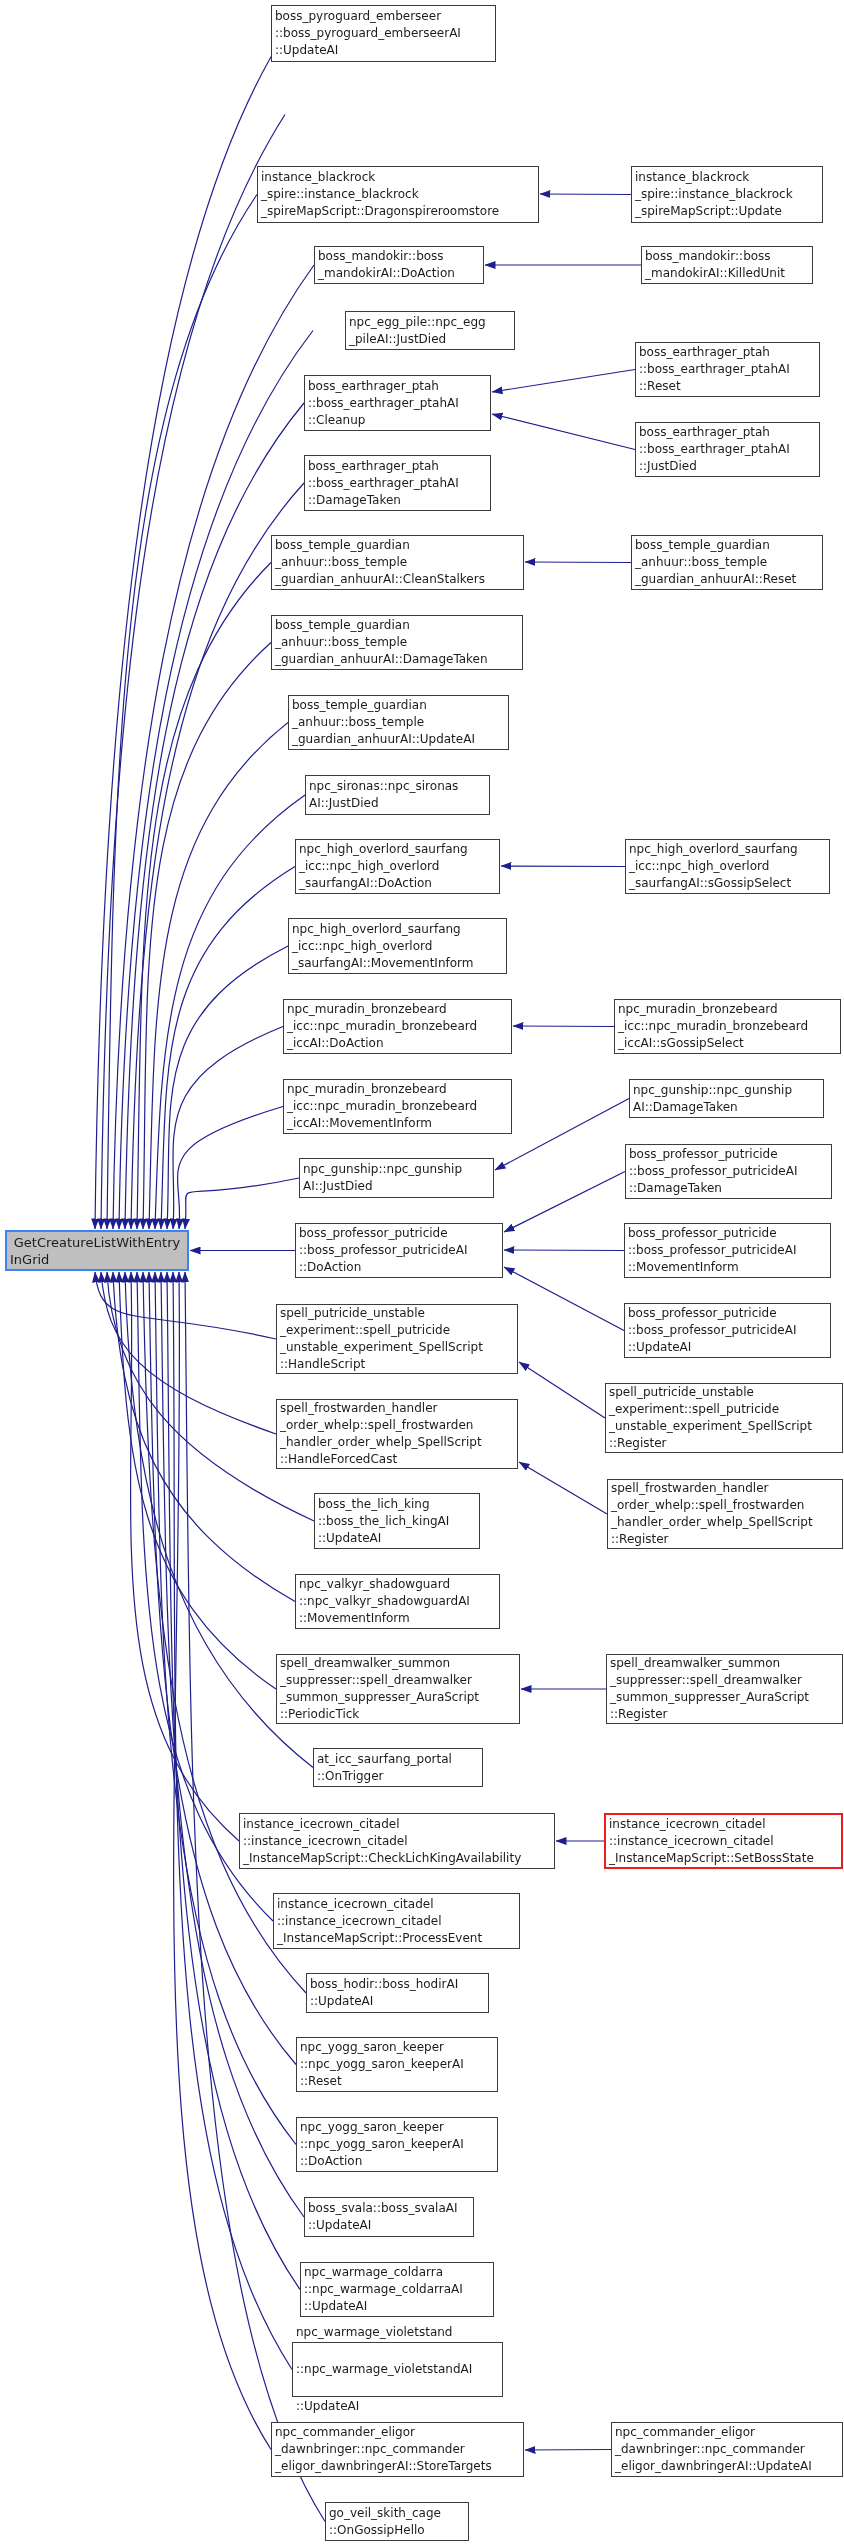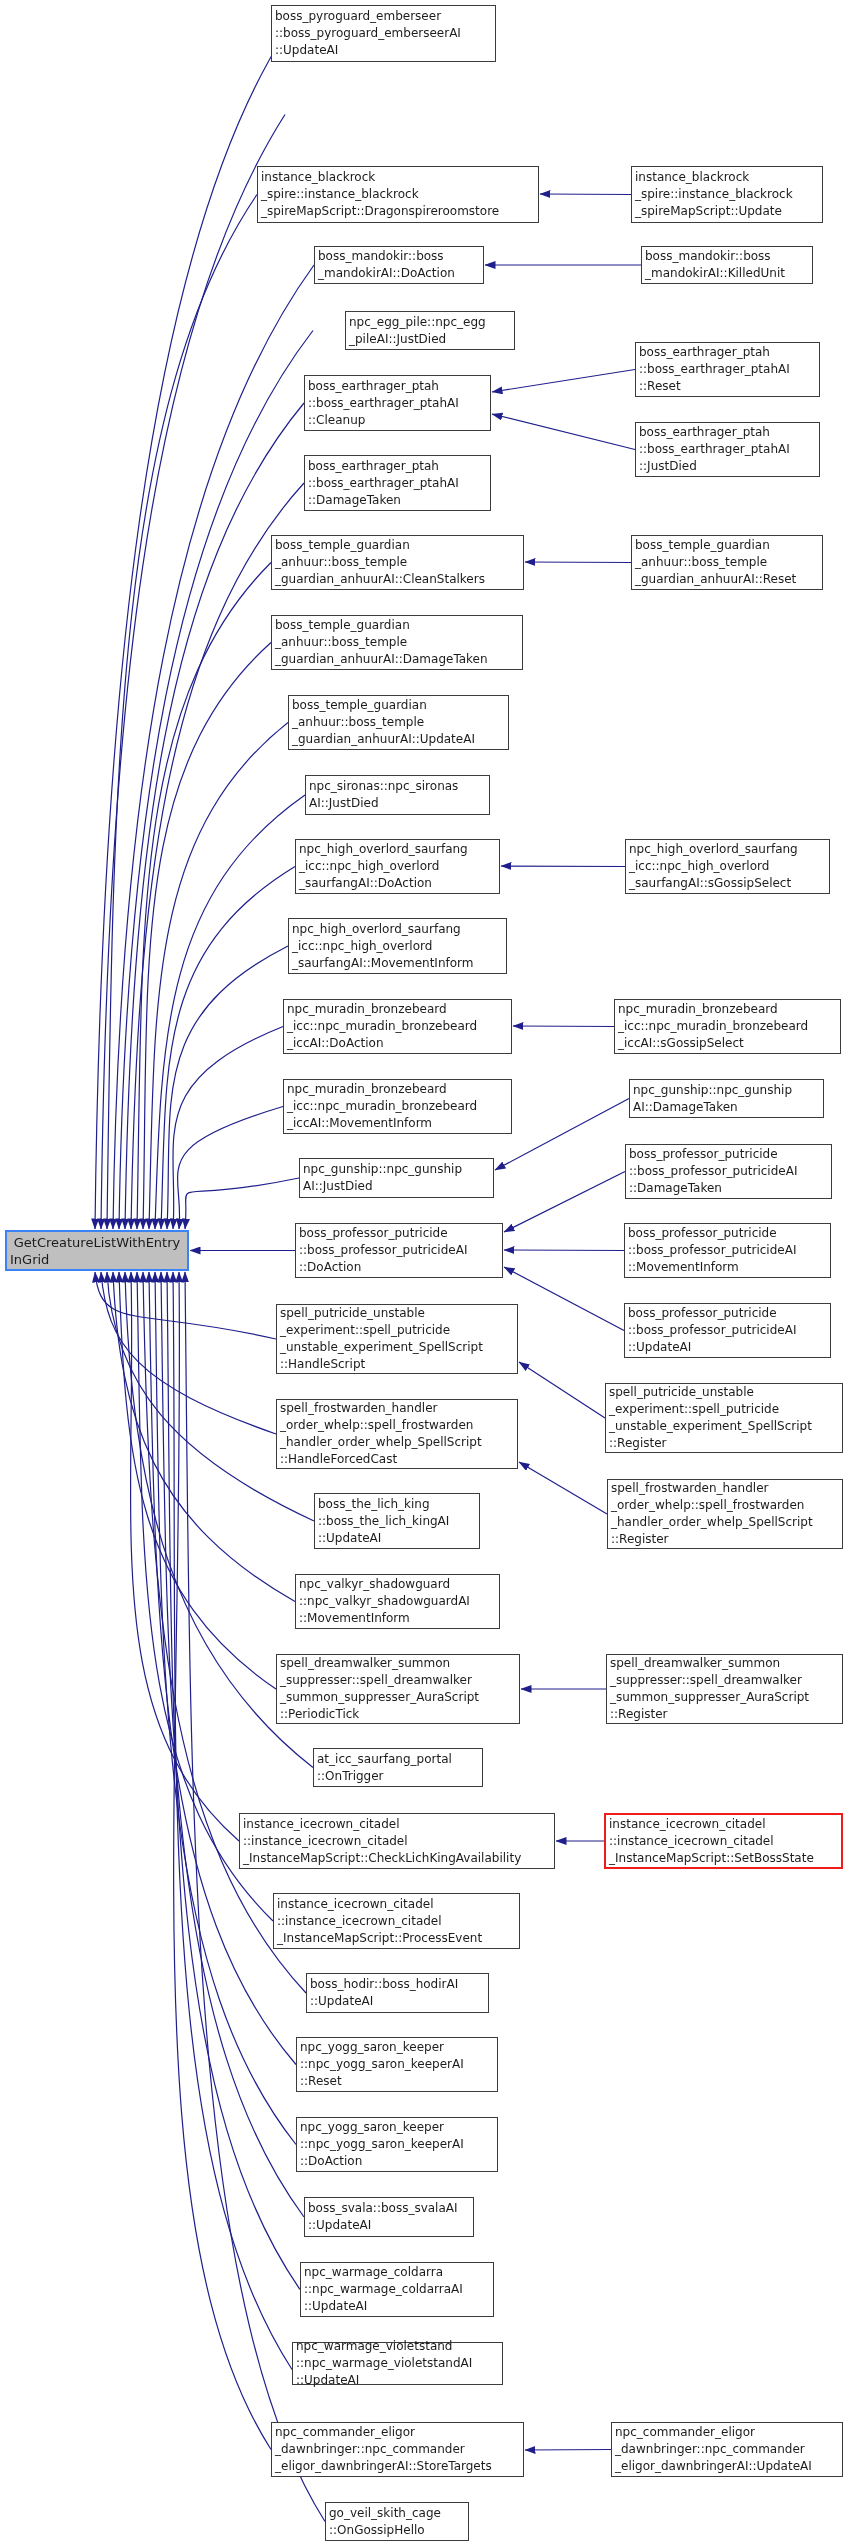--- a/index.html
+++ b/index.html
@@ -233,21 +233,21 @@
     </div>
     <div class="gnode" style="left: 304px; top: 2197px; width: 170px; height: 40px;">
       <div class="nline">boss_svala::boss_svalaAI</div>
       <div class="nline last">::UpdateAI</div>
     </div>
     <div class="gnode" style="left: 300px; top: 2262px; width: 194px; height: 55px;">
       <div class="nline">npc_warmage_coldarra</div>
       <div class="nline">::npc_warmage_coldarraAI</div>
       <div class="nline last">::UpdateAI</div>
     </div>
-    <div class="gnode" style="left: 292px; top: 2342px; width: 211px; height: 43px;">
+    <div class="gnode" style="left: 292px; top: 2342px; width: 211px; height: 55px; gap: 20px;">
       <div class="nline">npc_warmage_violetstand</div>
       <div class="nline">::npc_warmage_violetstandAI</div>
       <div class="nline last">::UpdateAI</div>
     </div>
     <div class="gnode" style="left: 271px; top: 2422px; width: 253px; height: 55px;">
       <div class="nline">npc_commander_eligor</div>
       <div class="nline">_dawnbringer::npc_commander</div>
       <div class="nline last">_eligor_dawnbringerAI::StoreTargets</div>
     </div>
     <div class="gnode" style="left: 325px; top: 2502px; width: 144px; height: 39px;">

